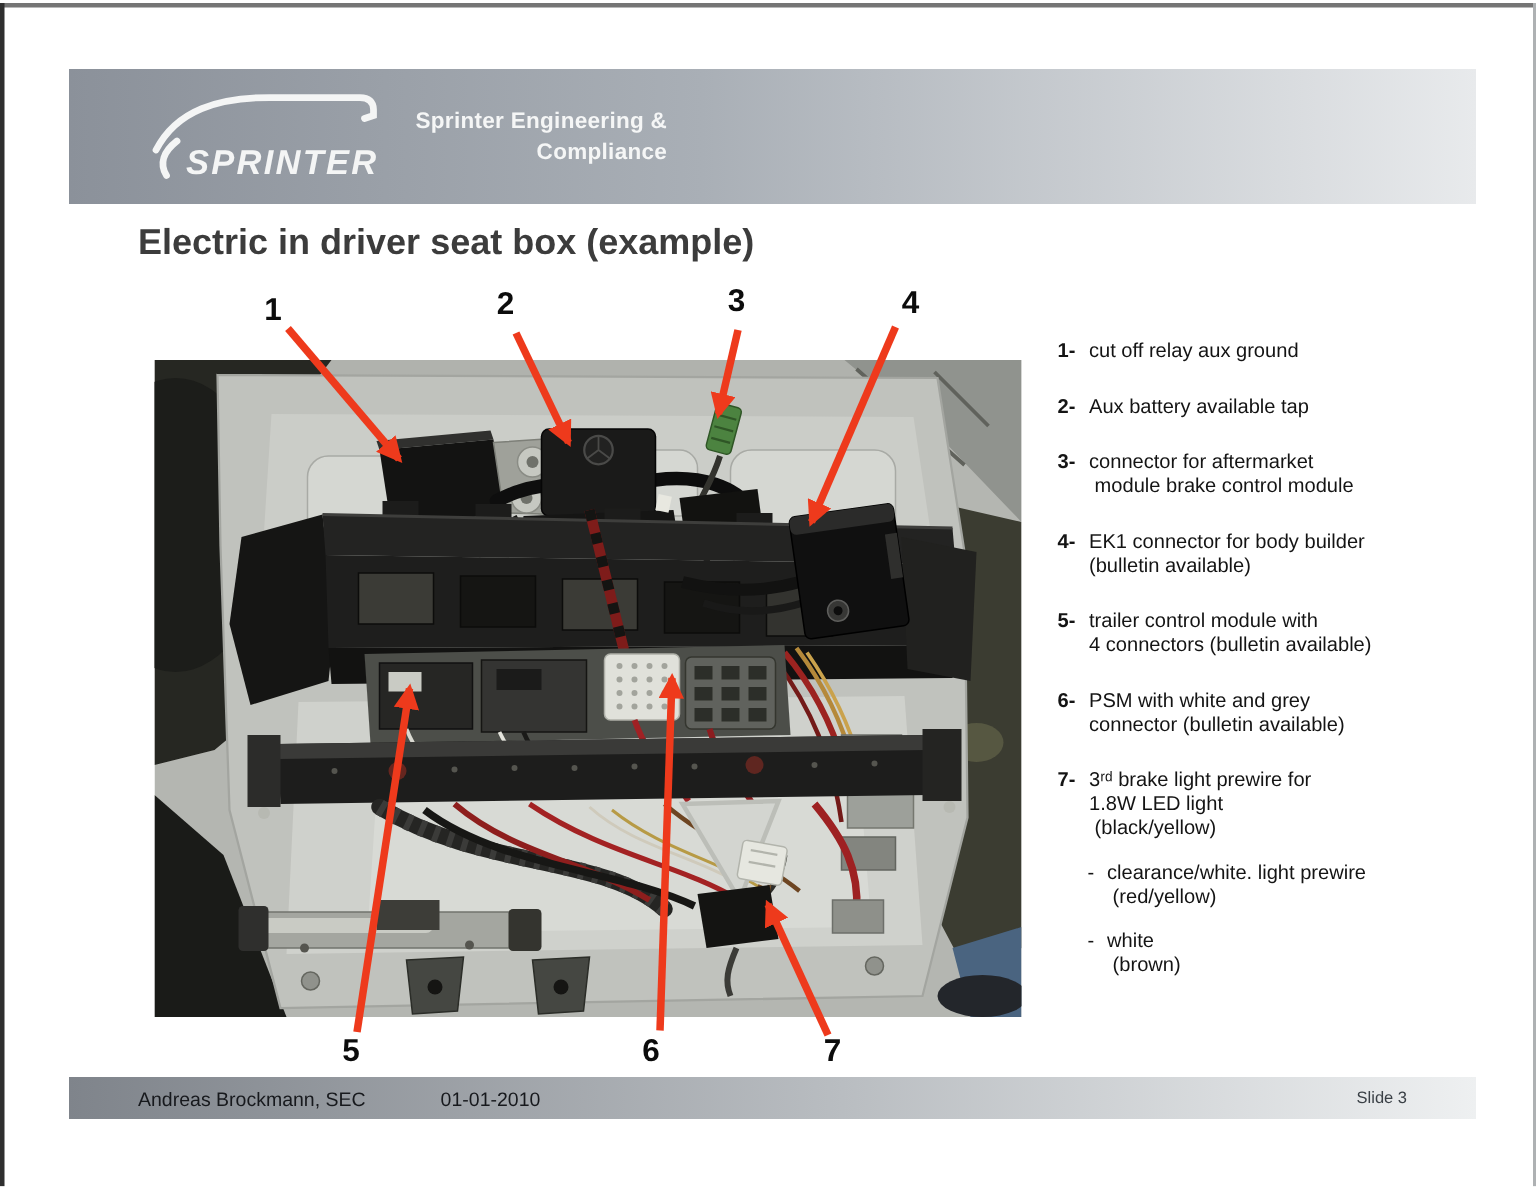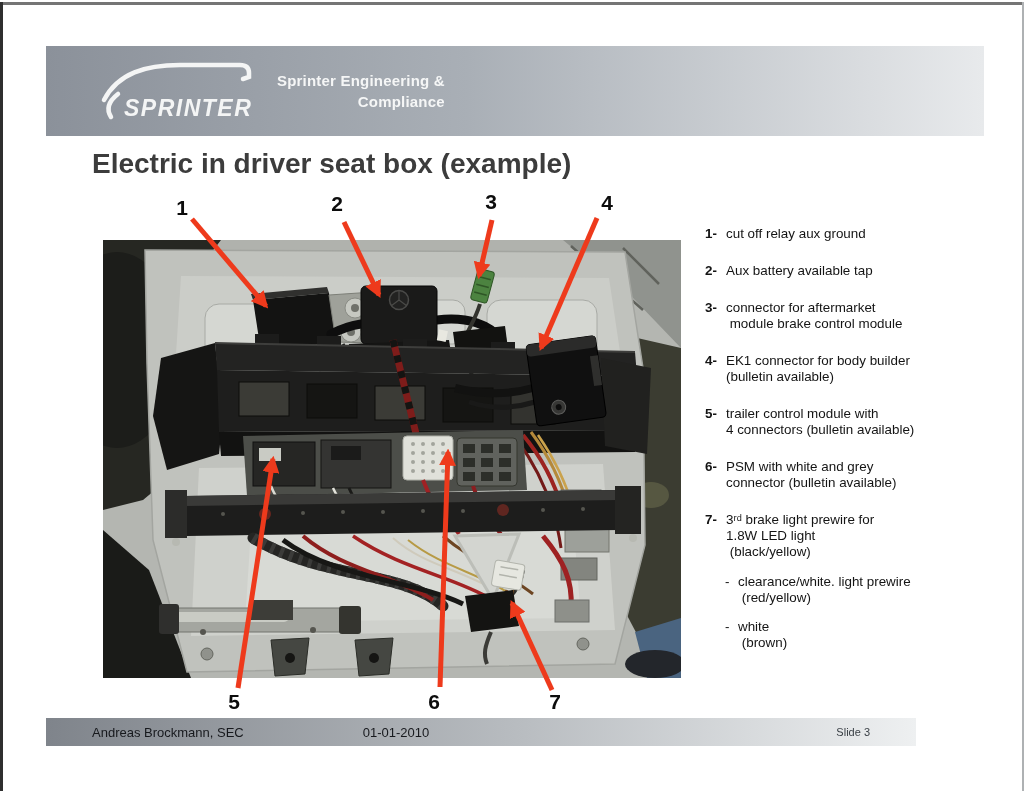--- a/index.html
+++ b/index.html
@@ -8,40 +8,40 @@
   .top-border{position:absolute;left:0;top:2px;width:1024px;height:3px;background:#757575;}
   .left-border{position:absolute;left:0;top:2px;width:3px;height:789px;background:#2f2f2f;}
   .right-border{position:absolute;right:0;top:2px;width:2px;height:789px;background:#aeb1b3;}
 
   .header-band{position:absolute;left:46px;top:46px;width:938px;height:90px;
     background:linear-gradient(90deg,#8b919a 0%,#a9afb6 45%,#e8eaec 100%);}
   .logo{position:absolute;left:48px;top:12px;}
   .brand{position:absolute;left:231px;top:24px;color:#f5f6f6;font-weight:bold;
     font-size:15px;line-height:21px;letter-spacing:.2px;text-align:right;}
 
-  .slide-title{position:absolute;left:92px;top:148px;font-size:28px;font-weight:bold;color:#3c3c3c;}
+  .slide-title{position:absolute;left:92px;top:148px;font-size:24px;font-weight:bold;color:#3c3c3c;}
 
   .photo{position:absolute;left:103px;top:240px;width:578px;height:438px;}
 
   .overlay-svg{position:absolute;left:0;top:0;width:1024px;height:791px;pointer-events:none;}
   .callout-num{position:absolute;transform:translate(-50%,-50%);font-size:21px;font-weight:bold;
     color:#0c0c0c;line-height:1;}
 
   .legend{position:absolute;left:705px;top:226px;width:290px;}
   .legend-item{display:flex;margin-bottom:21px;font-size:13.4px;line-height:16px;color:#141414;}
   .legend-item .ln{font-weight:bold;min-width:21px;flex:0 0 auto;}
   .legend-item.sub{margin-left:20px;margin-bottom:13px;}
   .legend-item.sub .ln{font-weight:normal;min-width:13px;}
   .legend-item .lt div{white-space:pre;}
 
-  .footer-band{position:absolute;left:46px;top:718px;width:870px;height:28px;
+  .footer-band{position:absolute;left:46px;top:718px;width:938px;height:28px;
     background:linear-gradient(90deg,#7f848b 0%,#b9bdc1 55%,#eef0f1 100%);
     display:flex;align-items:center;font-size:13px;color:#17191d;}
   .footer-author{margin-left:46px;}
-  .footer-date{margin-left:119px;}
+  .footer-date{margin-left:50px;}
   .footer-slide{margin-left:auto;margin-right:46px;font-size:11px;color:#3a4046;}
 </style>
 </head>
 <body>
 
 <div class="page">
   <div class="top-border"></div>
   <div class="left-border"></div>
   <div class="right-border"></div>
 

